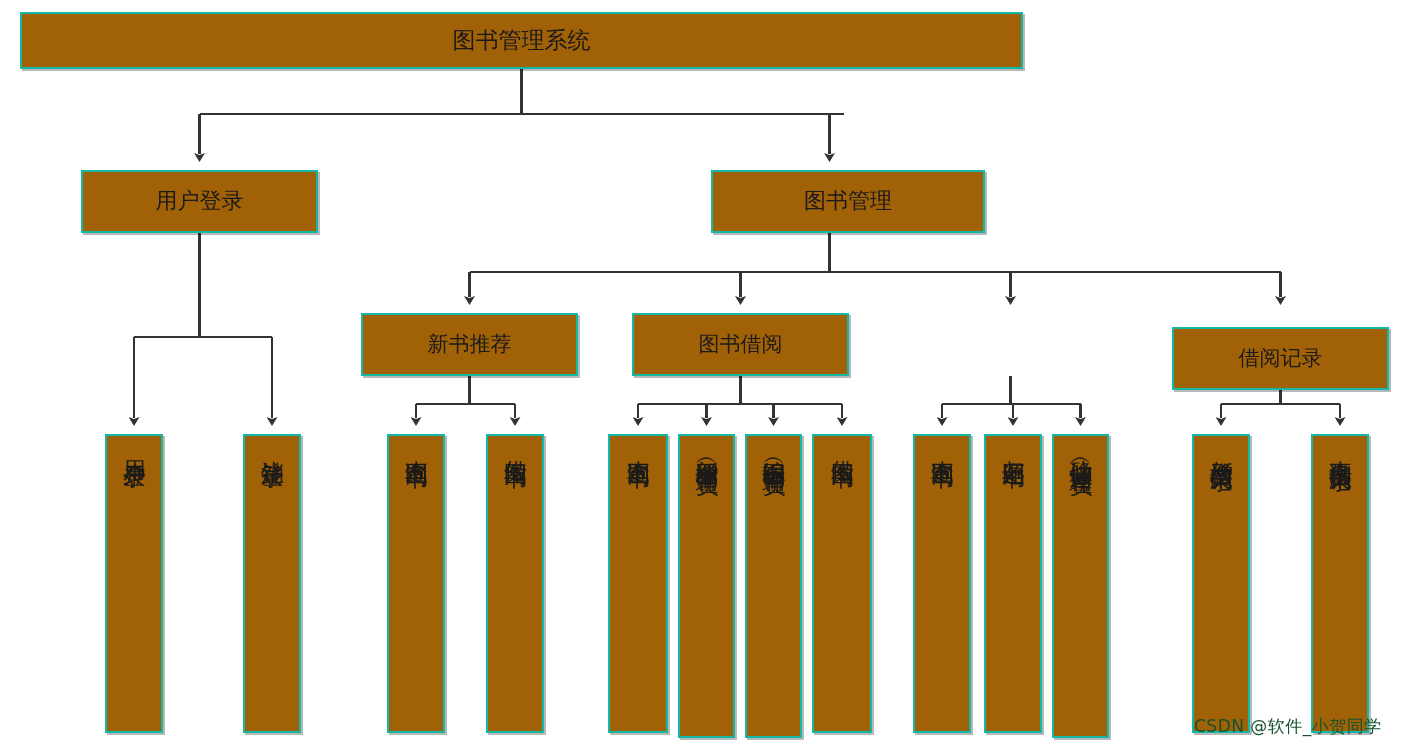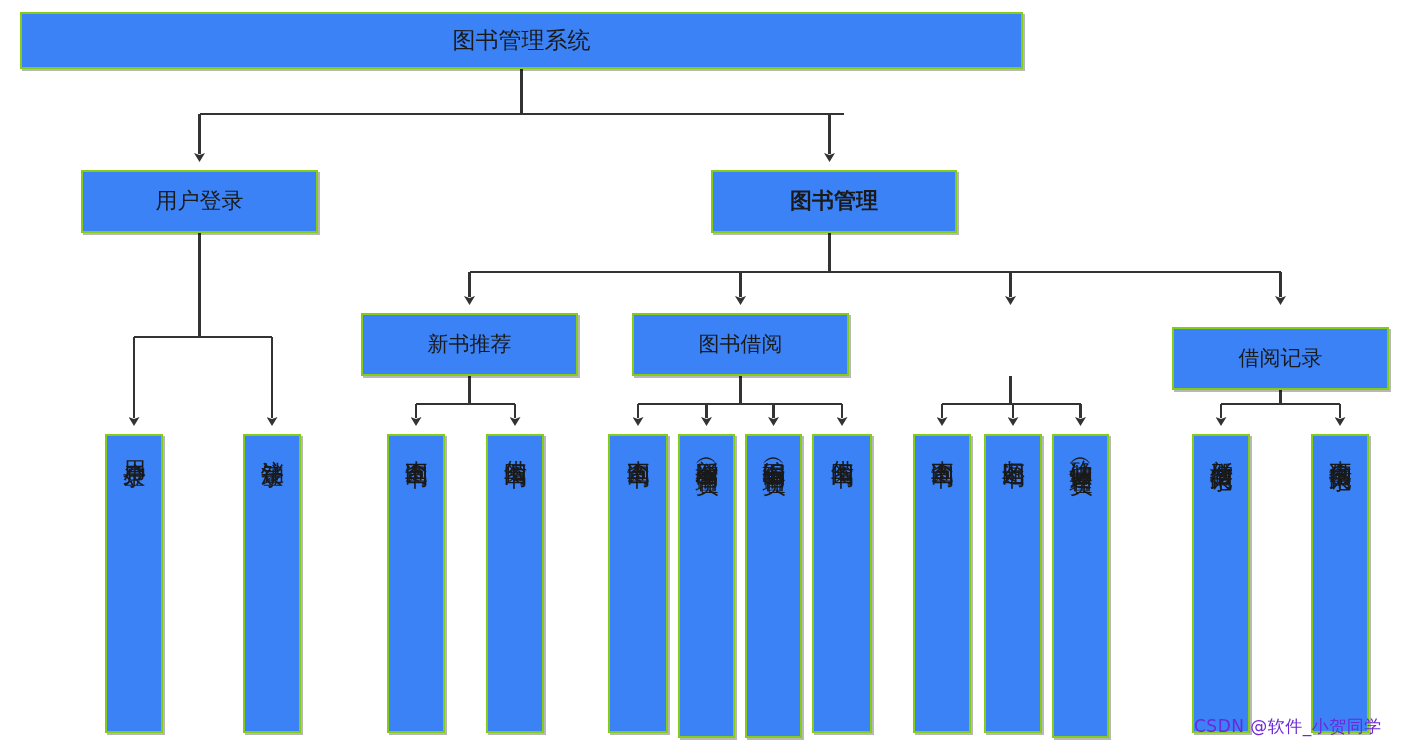--- a/index.html
+++ b/index.html
@@ -22,22 +22,22 @@
   svg.diagram-canvas {
     position: absolute;
     left: 0;
     top: 0;
     width: 1405px;
     height: 747px;
   }
   .node-box {
     position: absolute;
     box-sizing: border-box;
-    border: 2px solid #84cc16;
-    background: #3b82f6;
+    border: 2px solid #14b8a6;
+    background: #a16207;
     box-shadow: 2px 2px 0 rgba(0,0,0,0.28);
     display: flex;
     align-items: center;
     justify-content: center;
     color: #1a1a1a;
   }
   .node-label {
     display: block;
     text-align: center;
     line-height: 1.12;
@@ -55,21 +55,21 @@
     white-space: pre;
   }
   .leaf {
     align-items: flex-start;
     justify-content: center;
     padding-top: 6px;
   }
   .watermark {
     position: absolute;
     font-size: 17px;
-    color: #6d28d9;
+    color: #14532d;
     white-space: nowrap;
     letter-spacing: 0.5px;
     pointer-events: none;
   }
 </style>
 </head>
 <body>
 
 <div id="diagram-root">
 
@@ -123,21 +123,21 @@
     </g>
   </svg>
 
   <div class="node-box level-0" id="node-root" style="left: 20px; top: 12px; width: 1003px; height: 57px;">
     <span class="node-label">图书管理系统</span>
   </div>
 
   <div class="node-box level-1" id="node-l1-0" style="left: 81px; top: 170px; width: 237px; height: 63px;">
     <span class="node-label">用户登录</span>
   </div>
-  <div class="node-box level-1" id="node-l1-1" style="left: 711px; top: 170px; width: 246px; height: 63px; font-weight: bold;">
+  <div class="node-box level-1" id="node-l1-1" style="left: 711px; top: 170px; width: 274px; height: 63px;">
     <span class="node-label">图书管理</span>
   </div>
 
   <div class="node-box level-2" id="node-l2-0" style="left: 361px; top: 313px; width: 217px; height: 63px; justify-content: center;">
     <span class="node-label">新书推荐</span>
   </div>
   <div class="node-box level-2" id="node-l2-1" style="left: 632px; top: 313px; width: 217px; height: 63px;">
     <span class="node-label">图书借阅</span>
   </div>
   <div class="node-box level-2" id="node-l2-3" style="left: 1172px; top: 327px; width: 217px; height: 63px;">

